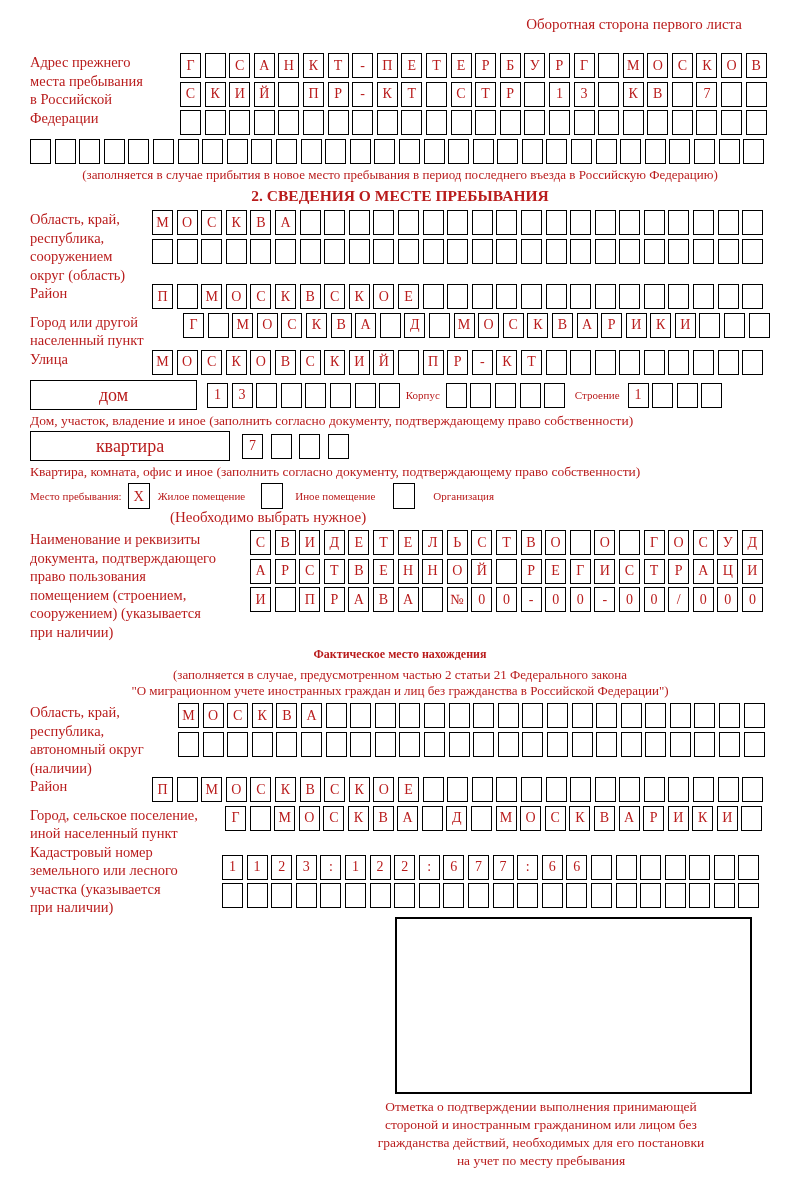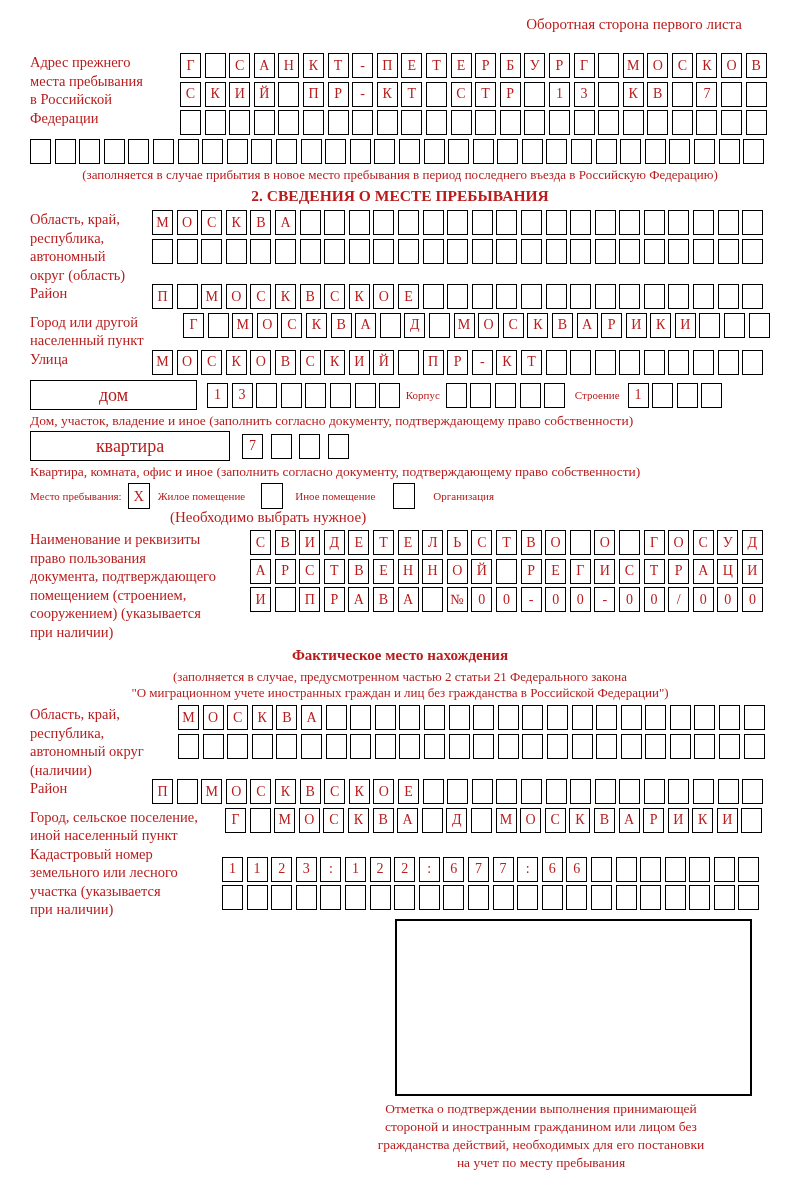--- a/index.html
+++ b/index.html
@@ -161,21 +161,21 @@
       </div>
   </div>
   <div class="note">(заполняется в случае прибытия в новое место пребывания в период последнего въезда в Российскую Федерацию)</div>
 
   <div class="sect-title">2. СВЕДЕНИЯ О МЕСТЕ ПРЕБЫВАНИЯ</div>
 
   <div class="frow">
     <div class="lbl w122">
         <div>Область, край,</div>
         <div>республика,</div>
-        <div>автономный</div>
+        <div>сооружением</div>
         <div>округ (область)</div>
       </div>
     <div class="rows">
       <div class="crow">
           <div class="cell">М</div>
           <div class="cell">О</div>
           <div class="cell">С</div>
           <div class="cell">К</div>
           <div class="cell">В</div>
           <div class="cell">А</div>
@@ -372,22 +372,22 @@
     <div class="checkbox" style="margin-left:16px;"></div>
     <div class="inline-lbl" style="margin-left:12px;">Иное помещение</div>
     <div class="checkbox" style="margin-left:18px;"></div>
     <div class="inline-lbl" style="margin-left:18px;">Организация</div>
   </div>
   <div class="small-note-left" style="margin-left:170px;font-size:15px;">(Необходимо выбрать нужное)</div>
 
   <div class="frow mt4">
     <div class="lbl w220">
         <div>Наименование и реквизиты</div>
+        <div>документа, подтверждающего</div>
         <div>право пользования</div>
-        <div>документа, подтверждающего</div>
         <div>помещением (строением,</div>
         <div>сооружением) (указывается</div>
         <div>при наличии)</div>
       </div>
     <div class="rows">
       <div class="crow">
           <div class="cell">С</div>
           <div class="cell">В</div>
           <div class="cell">И</div>
           <div class="cell">Д</div>
@@ -451,21 +451,21 @@
           <div class="cell">0</div>
           <div class="cell">0</div>
           <div class="cell">/</div>
           <div class="cell">0</div>
           <div class="cell">0</div>
           <div class="cell">0</div>
         </div>
     </div>
   </div>
 
-  <div class="sect-title mt6" style="font-size:15px;">Фактическое место нахождения</div>
+  <div class="sect-title mt6" style="font-size:12px;">Фактическое место нахождения</div>
   <div class="note mt4">
       <div>(заполняется в случае, предусмотренном частью 2 статьи 21 Федерального закона</div>
       <div>"О миграционном учете иностранных граждан и лиц без гражданства в Российской Федерации")</div>
     </div>
 
   <div class="frow mt4">
     <div class="lbl w148">
         <div>Область, край,</div>
         <div>республика,</div>
         <div>автономный округ</div>

